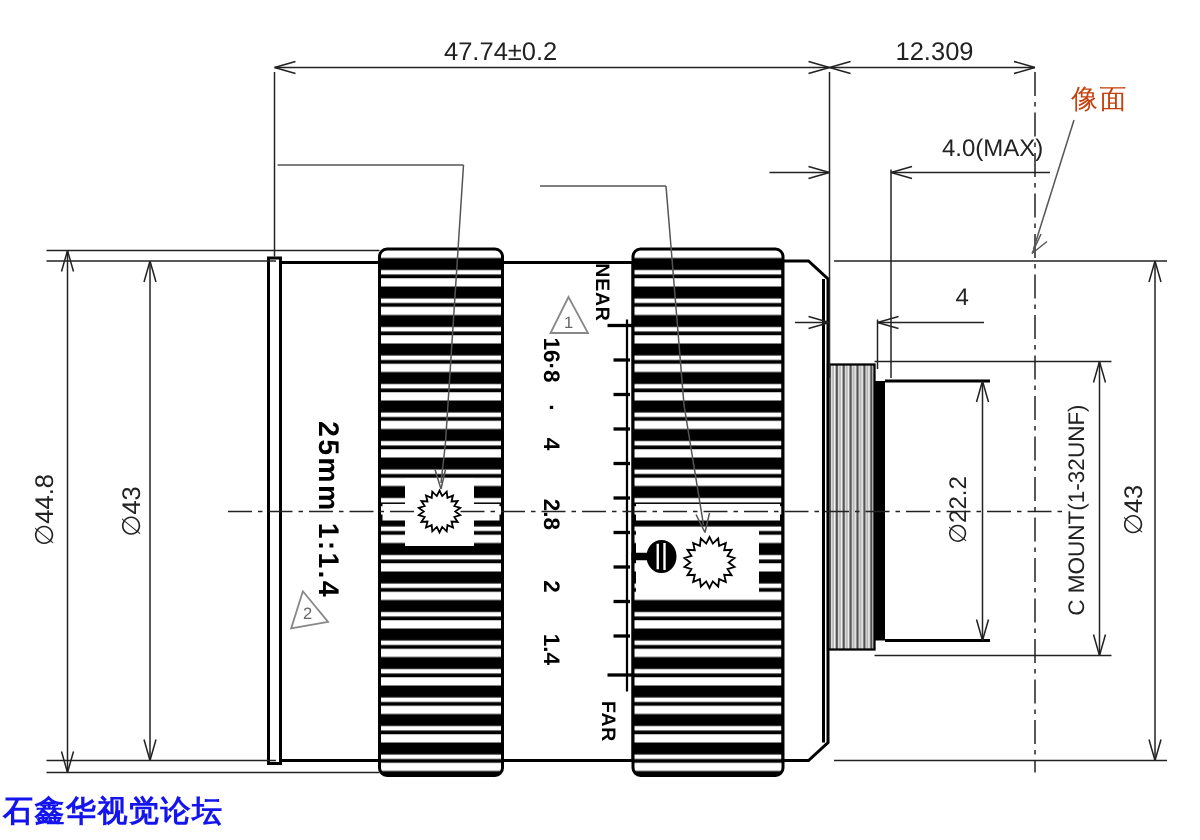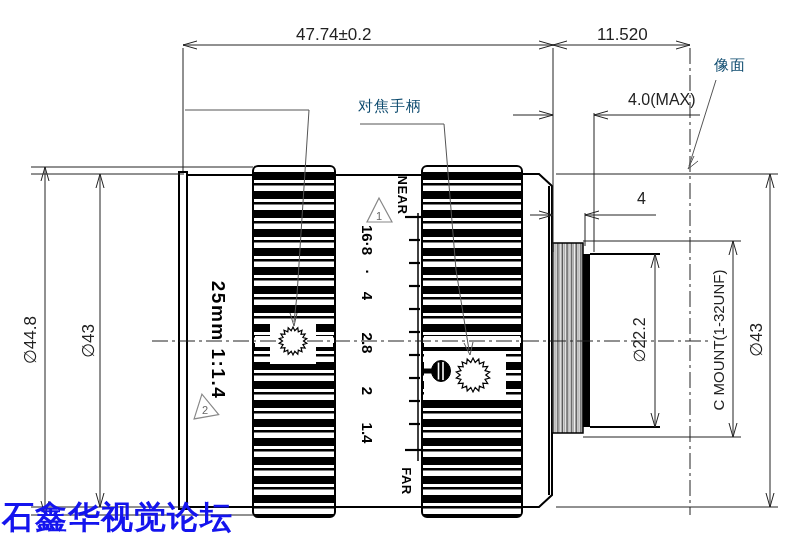--- a/index.html
+++ b/index.html
@@ -2,31 +2,31 @@
 <html><head>
 <meta charset="utf-8">
 <style>
   html,body{margin:0;padding:0;background:#fff;}
   #stage{position:relative;width:800px;height:560px;background:#fff;overflow:hidden;
          font-family:Liberation Sans, sans-serif;}
   #draw{position:absolute;left:0;top:0;}
   .txt{position:absolute;white-space:nowrap;color:#222;line-height:1;}
   .dim{font-size:17px;color:#222;}
   .dimsm{font-size:16px;color:#222;}
-  .cjk{font-size:15px;color:#0c4a6e;letter-spacing:1px;}
+  .cjk{font-size:18px;color:#c2410c;letter-spacing:1px;}
   .vup{transform:translate(-50%,-50%) rotate(-90deg);}
   .vdn{transform:translate(-50%,-50%) rotate(90deg);}
   .ctr{transform:translate(-50%,-50%);}
   .mark{font-weight:bold;color:#000;}
   .model{font-size:19px;letter-spacing:1.5px;}
   .nearfar{font-size:13px;letter-spacing:0.5px;}
   .fstop{font-size:15px;}
   .trinum{font-size:11px;color:#666;font-weight:normal;}
   .wm{position:absolute;font-weight:bold;line-height:1;}
-  .wm1{left:2px;top:501px;font-size:32px;letter-spacing:1px;}
+  .wm1{left:2px;top:531px;font-size:20px;letter-spacing:1px;}
   .wm2{left:5px;top:528px;font-size:27px;letter-spacing:0px;}
 </style>
 </head>
 <body>
 
 <div id="stage">
 
 <svg id="draw" width="800" height="560" viewBox="0 0 800 560">
   <defs>
     <pattern id="knurl" width="10" height="19" patternUnits="userSpaceOnUse">
@@ -156,25 +156,24 @@
     <path d="M688,169 l6,-13 M688,169 l10,-8"></path>
   </g>
 
   <g stroke="#888" stroke-width="1.2" fill="none">
     <polygon points="379,198 367,222 392,222"></polygon>
     <polygon points="204,394 192,417 217,417" transform="rotate(-10 204 406)"></polygon>
   </g>
 </svg>
 
 <span class="txt dim" style="left:296px;top:26px;">47.74±0.2</span>
-<span class="txt dim" style="left:597px;top:26px;">11.520</span>
+<span class="txt dim" style="left:597px;top:26px;">12.309</span>
 <span class="txt dimsm" style="left:628px;top:92px;">4.0(MAX)</span>
 <span class="txt dimsm" style="left:637px;top:191px;">4</span>
 
-<span class="txt cjk" style="left:358px;top:98px;">对焦手柄</span>
 <span class="txt cjk" style="left:714px;top:57px;">像面</span>
 
 <span class="txt dim vup" style="left:30px;top:340px;">∅44.8</span>
 <span class="txt dim vup" style="left:88px;top:341px;">∅43</span>
 <span class="txt dimsm vup" style="left:640px;top:340px;">∅22.2</span>
 <span class="txt vup" style="left:718px;top:340px;font-size:15px;">C MOUNT(1-32UNF)</span>
 <span class="txt dim vup" style="left:756px;top:340px;">∅43</span>
 
 <span class="txt mark model vdn" style="left:218px;top:340px;">25mm 1:1.4</span>
 <span class="txt mark nearfar vdn" style="left:402px;top:195px;">NEAR</span>

